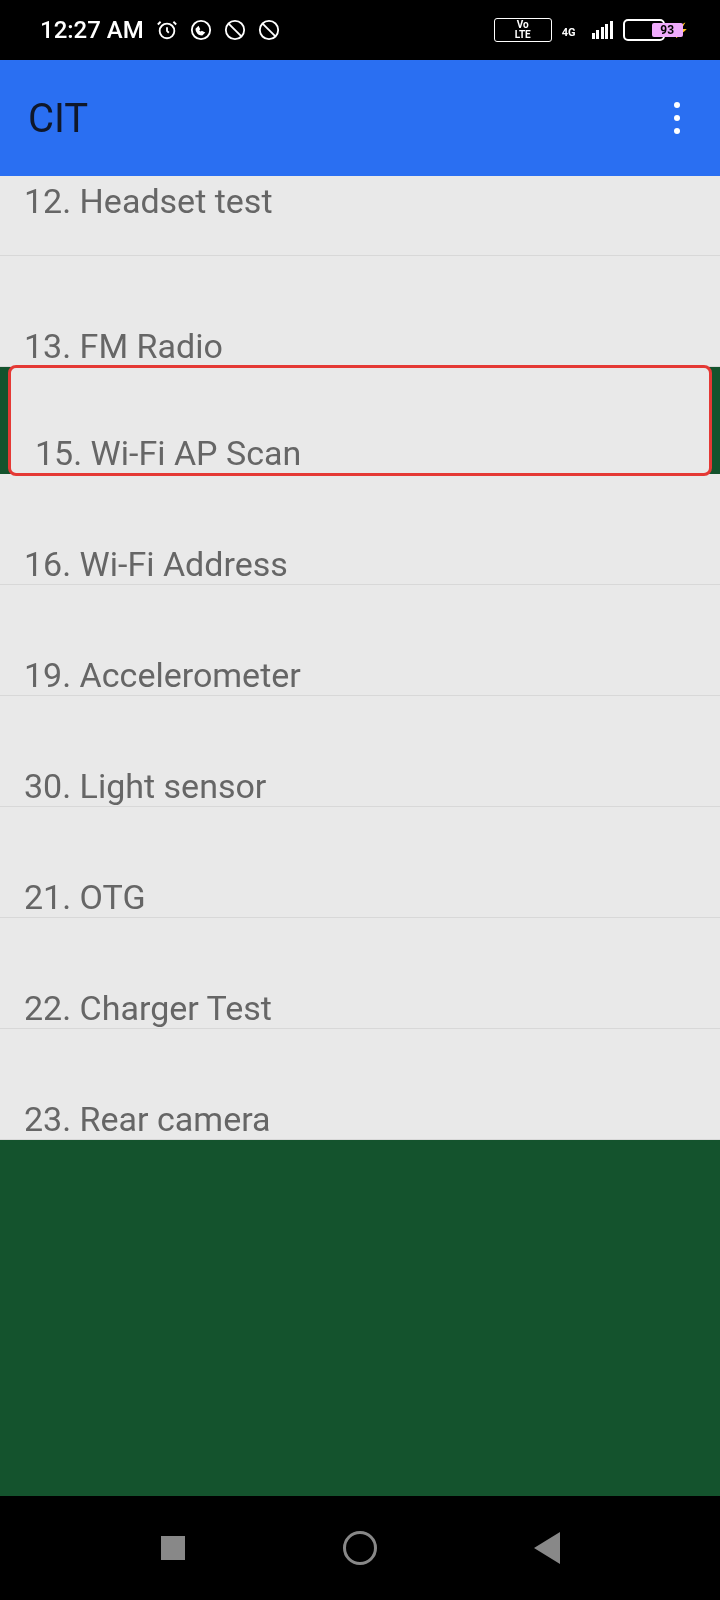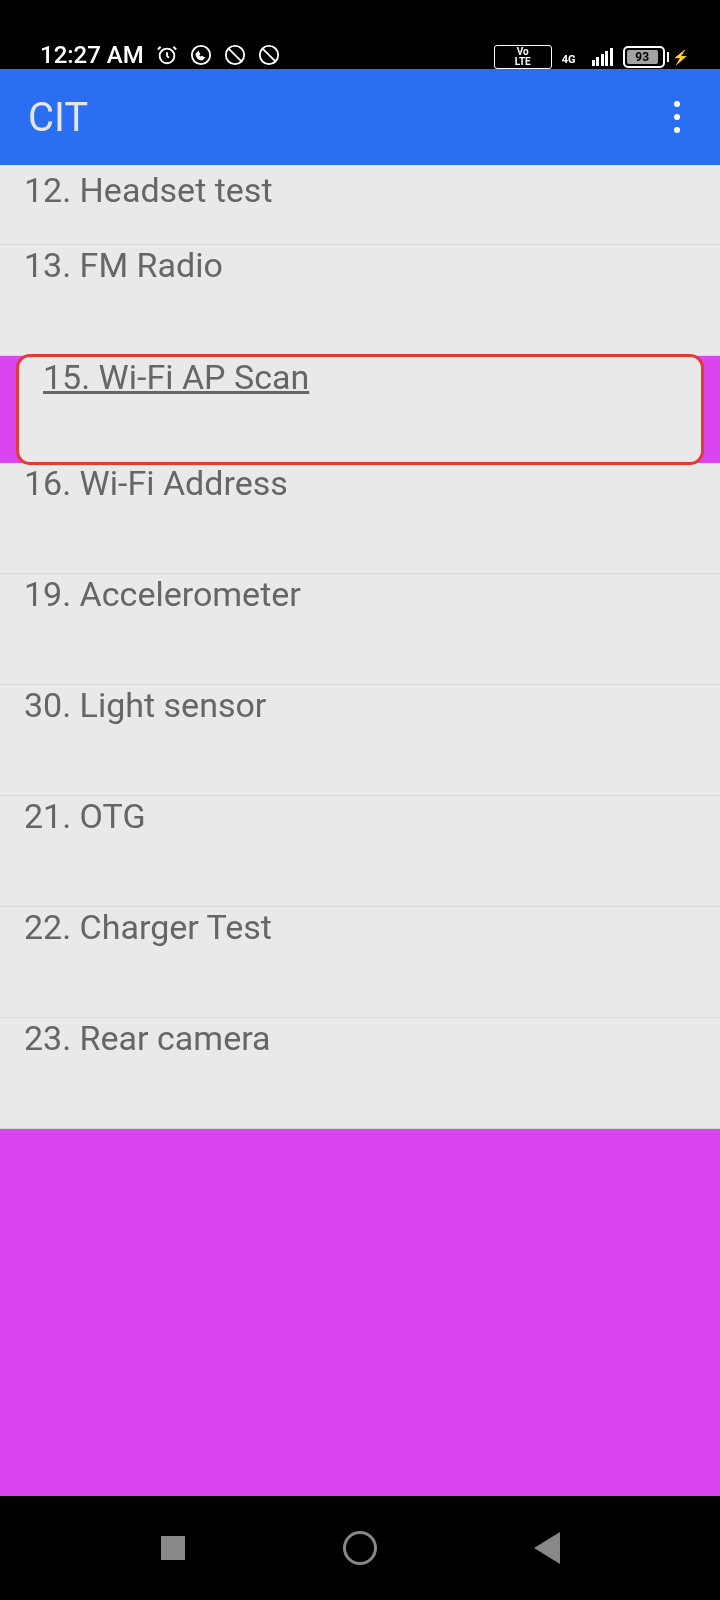--- a/index.html
+++ b/index.html
@@ -9,25 +9,25 @@
     }
     body {
       width: 720px;
       height: 1600px;
       font-family: Roboto, Arial, sans-serif;
       background: #000;
       overflow: hidden;
       position: relative;
     }
     .status-bar {
-      height: 69px;
+      height: 60px;
       background: #000;
       color: #fff;
       display: flex;
-      align-items: flex-end;
+      align-items: center;
       justify-content: space-between;
       padding: 0 30px 0 40px;
     }
     .status-left {
       display: flex;
       align-items: center;
       gap: 12px;
     }
     .status-time {
       font-size: 24px;
@@ -79,42 +79,43 @@
       width: 42px;
       height: 22px;
       border: 2px solid #fff;
       border-radius: 5px;
       padding: 2px;
       position: relative;
     }
     .battery-fill {
       height: 100%;
       width: 92%;
-      background: #a3a3a3;
+      background: #f0abfc;
       border-radius: 2px;
       display: flex;
       align-items: center;
       justify-content: center;
       font-size: 12px;
       font-weight: bold;
       color: #000;
+      margin-left: 25px;
     }
     .battery-tip {
       width: 2px;
       height: 10px;
       background: #fff;
     }
     .bolt {
       font-size: 14px;
       margin-left: 2px;
     }
     .app-bar {
-      height: 96px;
+      height: 116px;
       background: #2A6FF2;
-      color: #e5e5e5;
+      color: #0f172a;
       display: flex;
       align-items: center;
       justify-content: space-between;
       padding: 0 30px 0 28px;
     }
     .app-title {
       font-size: 40px;
       font-weight: 400;
     }
     .more-icon {
@@ -123,47 +124,46 @@
       gap: 7px;
       padding: 10px;
     }
     .more-dot {
       width: 6px;
       height: 6px;
       border-radius: 50%;
       background: #fff;
     }
     .content {
-      background: #d946ef;
+      background: #14532d;
       height: 1340px;
       overflow: hidden;
     }
     .list-item {
       height: 111px;
       background: #e9e9e9;
       border-bottom: 1.5px solid #d8d8d8;
       display: flex;
-      align-items: flex-start;
+      align-items: flex-end;
       padding: 0 24px;
       font-size: 34px;
       color: #666;
       position: relative;
     }
     .list-item.first {
       height: 80px;
       align-items: flex-start;
       padding-top: 5px;
     }
     .list-item.highlighted {
       border: 3px solid #e53935;
-      border-radius: 14px;
-      margin: -2px 16px;
+      border-radius: 8px;
+      margin: -2px 8px;
       z-index: 5;
       background: #e9e9e9;
-      text-decoration: underline;
     }
     .nav-bar {
       position: absolute;
       bottom: 0;
       left: 0;
       right: 0;
       height: 104px;
       background: #000;
       display: flex;
       align-items: center;

